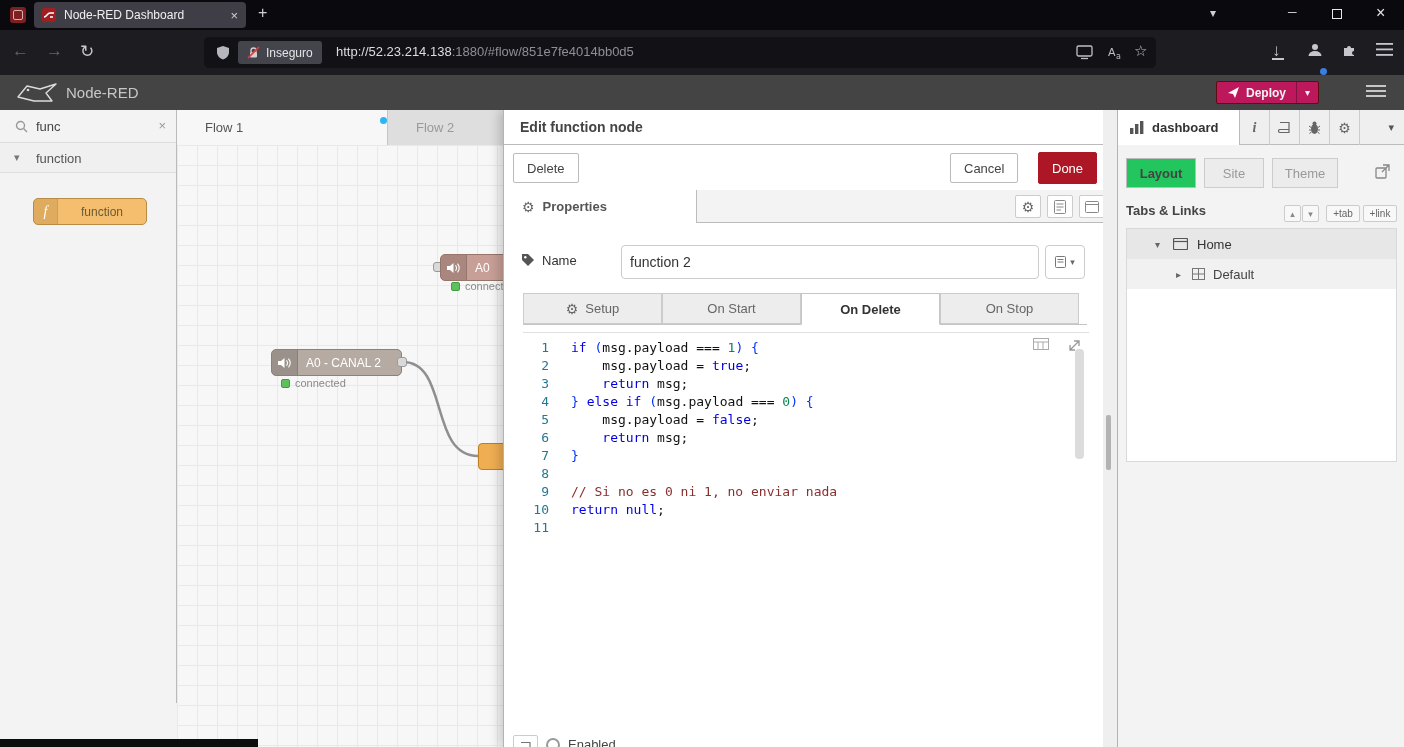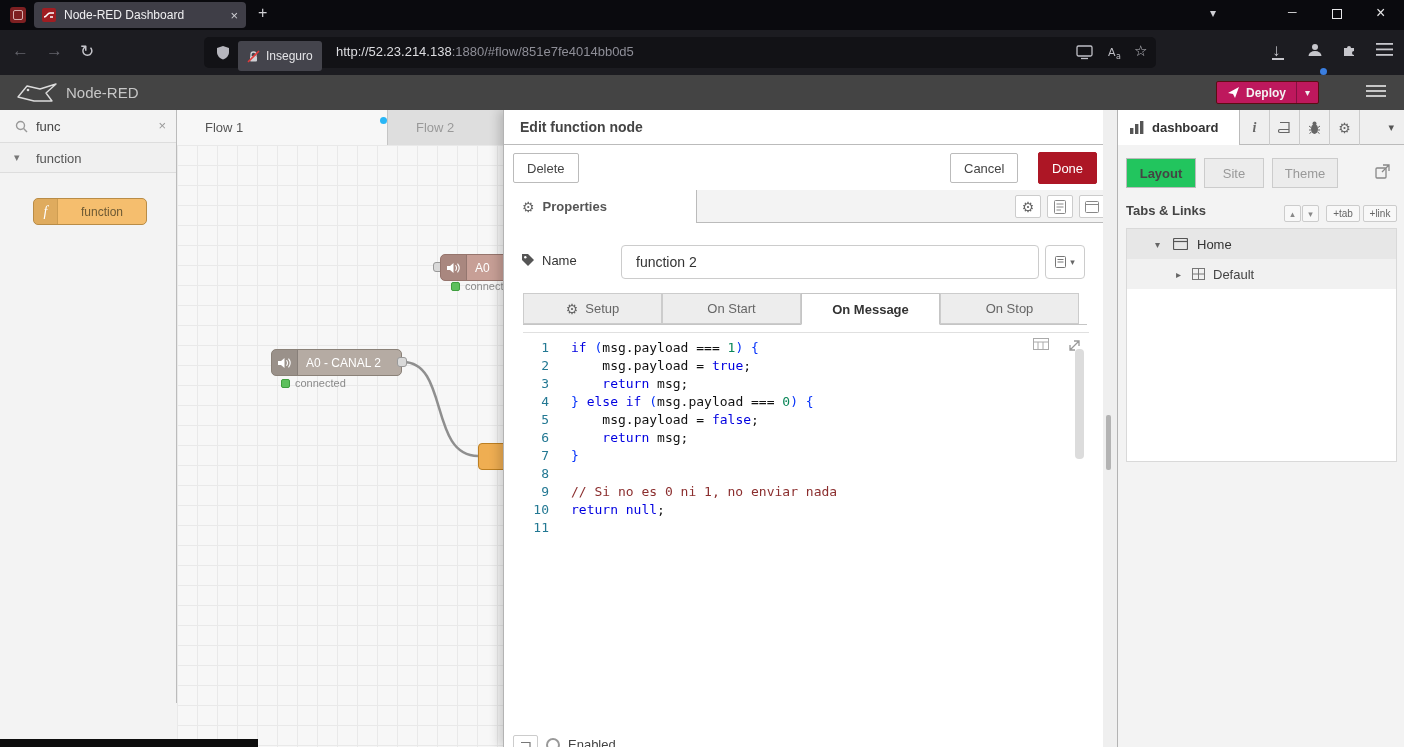--- a/index.html
+++ b/index.html
@@ -24,21 +24,21 @@
   .maxbox { display:block; width:10px; height:10px; border:1.2px solid #e6e6e8; }
   .win-close { position:absolute; left:1376px; top:4px; color:#e6e6e8; font-size:16px; }
 
   
   #navbar { position:absolute; left:0; top:30px; width:1404px; height:45px; background:#1c1c21; z-index:40; }
   .navicon { position:absolute; top:11px; font-size:17px; color:#c6c6cc; }
   .nav-dim { color:#63636b; }
   #urlbar { position:absolute; left:204px; top:7px; width:952px; height:31px; background:#121216; border-radius:5px; }
   .shield { position:absolute; left:12px; top:8px; }
   .sec-chip { position:absolute; left:34px; top:4px; height:23px; background:#44444c; border-radius:3px;
-    display:flex; align-items:center; padding:15px 9px; gap:6px; }
+    display:flex; align-items:center; padding:8px 9px; gap:6px; }
   .sec-chip span { color:#e4e4e7; font-size:12px; }
   .url-text { position:absolute; left:132px; top:7px; font-size:13px; white-space:nowrap; }
   .url-host { color:#dddde1; }
   .url-rest { color:#8e8e97; }
   .urlbar-ic { position:absolute; top:7px; }
   .acct-badge { position:absolute; width:7px; height:7px; border-radius:50%; background:#3a7ee0; left:1320px; top:38px; z-index:41; }
   .dl-bar { display:block; width:12px; height:2px; background:#c6c6cc; margin-top:-3px; }
 
   
   #nrheader { position:absolute; left:0; top:75px; width:1404px; height:35px; background:#444; z-index:30; }
@@ -103,21 +103,21 @@
   .tray-tabrow { position:absolute; left:0; top:80px; width:100%; height:33px; background:#f3f3f3; border-bottom:1px solid #bbb; }
   .prop-tab { position:absolute; left:0; top:0; width:193px; height:33px; background:#fff; border-right:1px solid #bbb;
     display:flex; align-items:center; gap:8px; padding-left:18px; }
   .prop-tab span.lbl { font-size:13px; font-weight:bold; color:#555; }
   .gear-glyph { color:#666; font-size:14px; line-height:1; }
   .mini-btn { position:absolute; top:5px; width:26px; height:23px; border:1px solid #ccc; border-radius:2px; background:#fff;
     display:flex; align-items:center; justify-content:center; color:#777; }
   .name-row-icon { position:absolute; left:17px; top:143px; }
   .name-label { position:absolute; left:38px; top:143px; font-size:13px; color:#333; }
   .name-input { position:absolute; left:117px; top:135px; width:418px; height:34px; border:1px solid #ccc; border-radius:4px;
-    font-size:14px; color:#333; padding-left:14px; font-family:inherit; background:#fff; }
+    font-size:14px; color:#333; padding-left:8px; font-family:inherit; background:#fff; }
   .name-btn { position:absolute; left:541px; top:135px; width:40px; height:34px; border:1px solid #ccc; border-radius:4px;
     background:#fff; display:flex; align-items:center; justify-content:center; gap:4px; color:#666; }
   .func-tabs { position:absolute; left:19px; top:183px; width:564px; height:32px; border-bottom:1px solid #c5c5c5; }
   .ftab { position:absolute; top:0; height:31px; border:1px solid #ccc; background:#ededed; color:#666; font-size:13px;
     display:flex; align-items:center; justify-content:center; gap:7px; }
   .ftab.active { background:#fff; border-color:#c5c5c5; height:32px; border-bottom:1px solid #fff; color:#333; font-weight:bold; }
 
   
   .editor { position:absolute; left:19px; top:222px; width:566px; height:392px; background:#fff; border-top:1px solid #e0e0e0; }
   .ed-lines { position:absolute; left:0; top:6px; right:20px; font-family:"DejaVu Sans Mono","Liberation Mono",monospace;
@@ -397,21 +397,21 @@
 
   <div class="func-tabs">
     <div class="ftab" style="left:0;width:139px">
       <span class="gear-glyph">⚙</span>
       <span>Setup</span>
     </div>
     <div class="ftab" style="left:139px;width:139px">
         <span>On Start</span>
       </div>
     <div class="ftab active" style="left:278px;width:139px">
-        <span>On Message</span>
+        <span>On Delete</span>
       </div>
     <div class="ftab" style="left:417px;width:139px">
         <span>On Stop</span>
       </div>
   </div>
 
   <div class="editor">
     <span class="ed-icon1">
       <svg width="16" height="12">
           <rect x="0.5" y="0.5" width="15" height="11" stroke="#aaa" fill="none"></rect>

